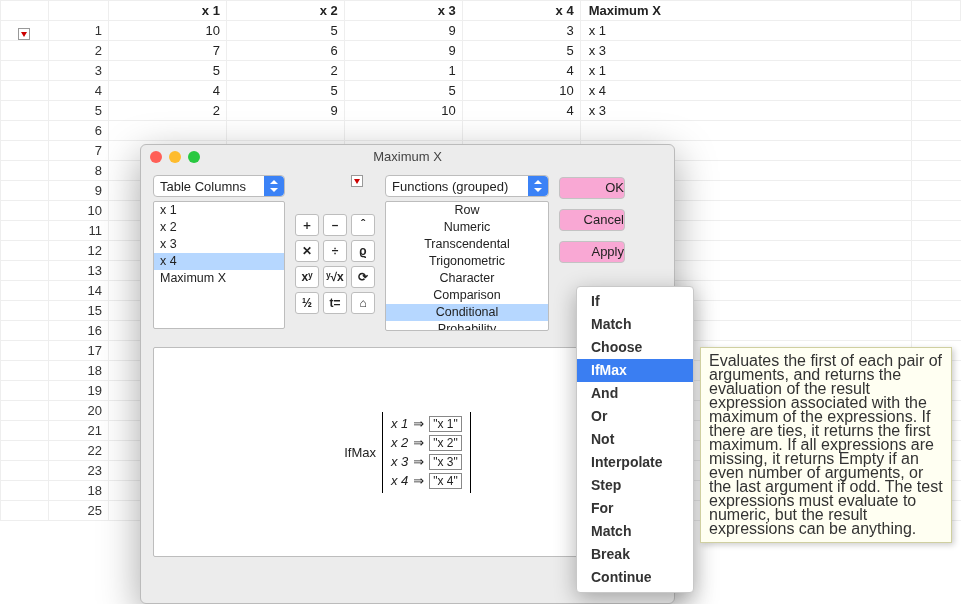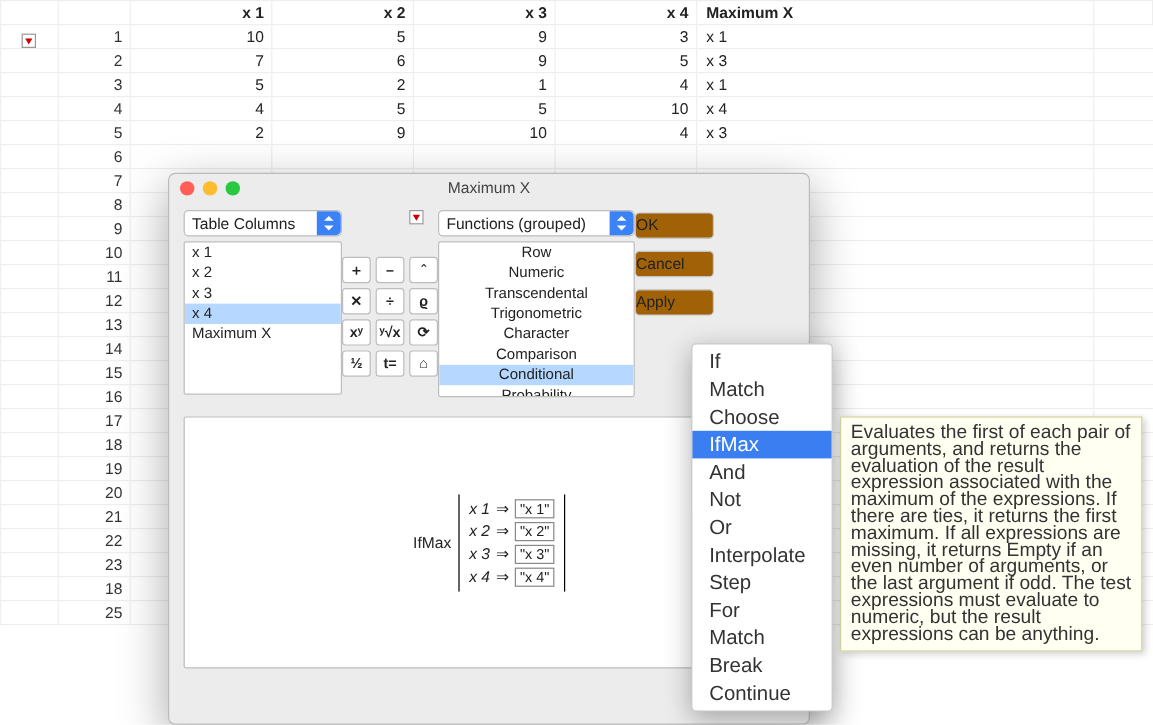--- a/index.html
+++ b/index.html
@@ -20,46 +20,46 @@
 
 .dialog{position:absolute;left:140px;top:144px;width:535px;height:460px;background:#ececec;border:1px solid #bbb;border-radius:6px;box-shadow:0 12px 40px rgba(0,0,0,.35);}
 .titlebar{height:24px;display:flex;align-items:center;position:relative;}
 .tl{display:flex;gap:7px;position:absolute;left:9px;top:6px;}
 .tlc{width:12px;height:12px;border-radius:50%;}
 .tlc.r{background:#ff5f57;}
 .tlc.y{background:#febc2e;}
 .tlc.g{background:#28c840;}
 .ttl{flex:1;text-align:center;font-size:13px;color:#444;line-height:24px;}
 .dbody{padding:6px 12px 12px 12px;}
-.row1{display:flex;align-items:flex-start;}
+.row1{display:flex;gap:10px;align-items:flex-start;}
 .select{height:22px;border:1px solid #bdbdbd;border-radius:4px;background:#fff;display:flex;align-items:center;padding:0 6px;position:relative;}
 .sel-arrow{position:absolute;right:0;top:0;width:20px;height:100%;background:#3b82f6;border-top-right-radius:4px;border-bottom-right-radius:4px;}
 .sel-arrow:before,.sel-arrow:after{content:"";position:absolute;left:6px;border-left:4px solid transparent;border-right:4px solid transparent;}
 .sel-arrow:before{top:4px;border-bottom:4px solid #fff;}
 .sel-arrow:after{bottom:4px;border-top:4px solid #fff;}
 .listbox{border:1px solid #bdbdbd;background:#fff;border-radius:2px;overflow:hidden;}
 .lb-col{width:132px;height:128px;margin-top:4px;}
 .lb-fun{width:164px;height:130px;margin-top:4px;text-align:center;}
 .li{padding:1px 6px;line-height:15px;font-size:12.5px;}
 .li.sel{background:#b6d7ff;}
 .keypad{display:grid;grid-template-columns:repeat(3,24px);grid-auto-rows:22px;gap:4px;margin-top:22px;}
 .kbtn{border:1px solid #bdbdbd;border-radius:3px;background:#fff;display:flex;align-items:center;justify-content:center;font-size:12px;font-weight:bold;}
 .btncol{display:flex;flex-direction:column;gap:10px;margin-top:2px;}
-.pbtn{width:66px;height:22px;border:1px solid #c3c3c3;border-radius:4px;background:#a16207;text-align:left;line-height:20px;font-size:13px;}
+.pbtn{width:66px;height:22px;border:1px solid #c3c3c3;border-radius:4px;background:#f9a8d4;text-align:right;line-height:20px;font-size:13px;}
 .mini-dd{margin:0 0 2px 56px;}
 .formula-area{margin-top:16px;height:210px;border:1px solid #bdbdbd;background:#fff;border-radius:2px;display:flex;align-items:center;justify-content:center;}
 .ifmax-box{display:flex;align-items:center;gap:6px;}
 .matrix{border-left:1.5px solid #000;border-right:1.5px solid #000;padding:4px 8px;display:flex;flex-direction:column;gap:3px;}
 .mr{display:flex;align-items:center;gap:5px;font-family:'Times New Roman',serif;font-size:13px;}
 .mr i{font-style:italic;}
 .mr .q{border:1px solid #888;padding:0 3px;background:#fff;font-family:Arial;font-size:12px;}
 
 
 .menu{position:absolute;left:576px;top:286px;width:118px;background:#fff;border:1px solid #c8c8c8;border-radius:4px;box-shadow:0 6px 22px rgba(0,0,0,.3);padding:3px 0;}
-.mi{padding:3px 14px;font-size:17px;line-height:17px;color:#333;}
+.mi{padding:3px 14px;font-size:14px;line-height:17px;color:#333;font-weight:bold;}
 .mi.sel{background:#3a7ef2;color:#fff;}
 
 
 .tooltip{position:absolute;left:700px;top:347px;width:252px;background:#fffff2;border:1px solid #cfcfa0;padding:6px 8px;font-size:16px;line-height:14px;color:#333;box-shadow:2px 2px 6px rgba(0,0,0,.2);}
 </style>
 </head>
 <body>
 
 <span class="dd-ico top-dd"></span>
 <span class="dd-ico left-dd"></span>
@@ -409,22 +409,22 @@
     </div>
   </div>
 </div>
 
 <div class="menu" id="ctx-menu">
     <div class="mi">If</div>
     <div class="mi">Match</div>
     <div class="mi">Choose</div>
     <div class="mi sel">IfMax</div>
     <div class="mi">And</div>
+    <div class="mi">Or</div>
     <div class="mi">Not</div>
-    <div class="mi">Or</div>
     <div class="mi">Interpolate</div>
     <div class="mi">Step</div>
     <div class="mi">For</div>
     <div class="mi">Match</div>
     <div class="mi">Break</div>
     <div class="mi">Continue</div>
   </div>
 
 <div class="tooltip">Evaluates the first of each pair of arguments, and returns the evaluation of the result expression associated with the maximum of the expressions. If there are ties, it returns the first maximum. If all expressions are missing, it returns Empty if an even number of arguments, or the last argument if odd. The test expressions must evaluate to numeric, but the result expressions can be anything.</div>
 

